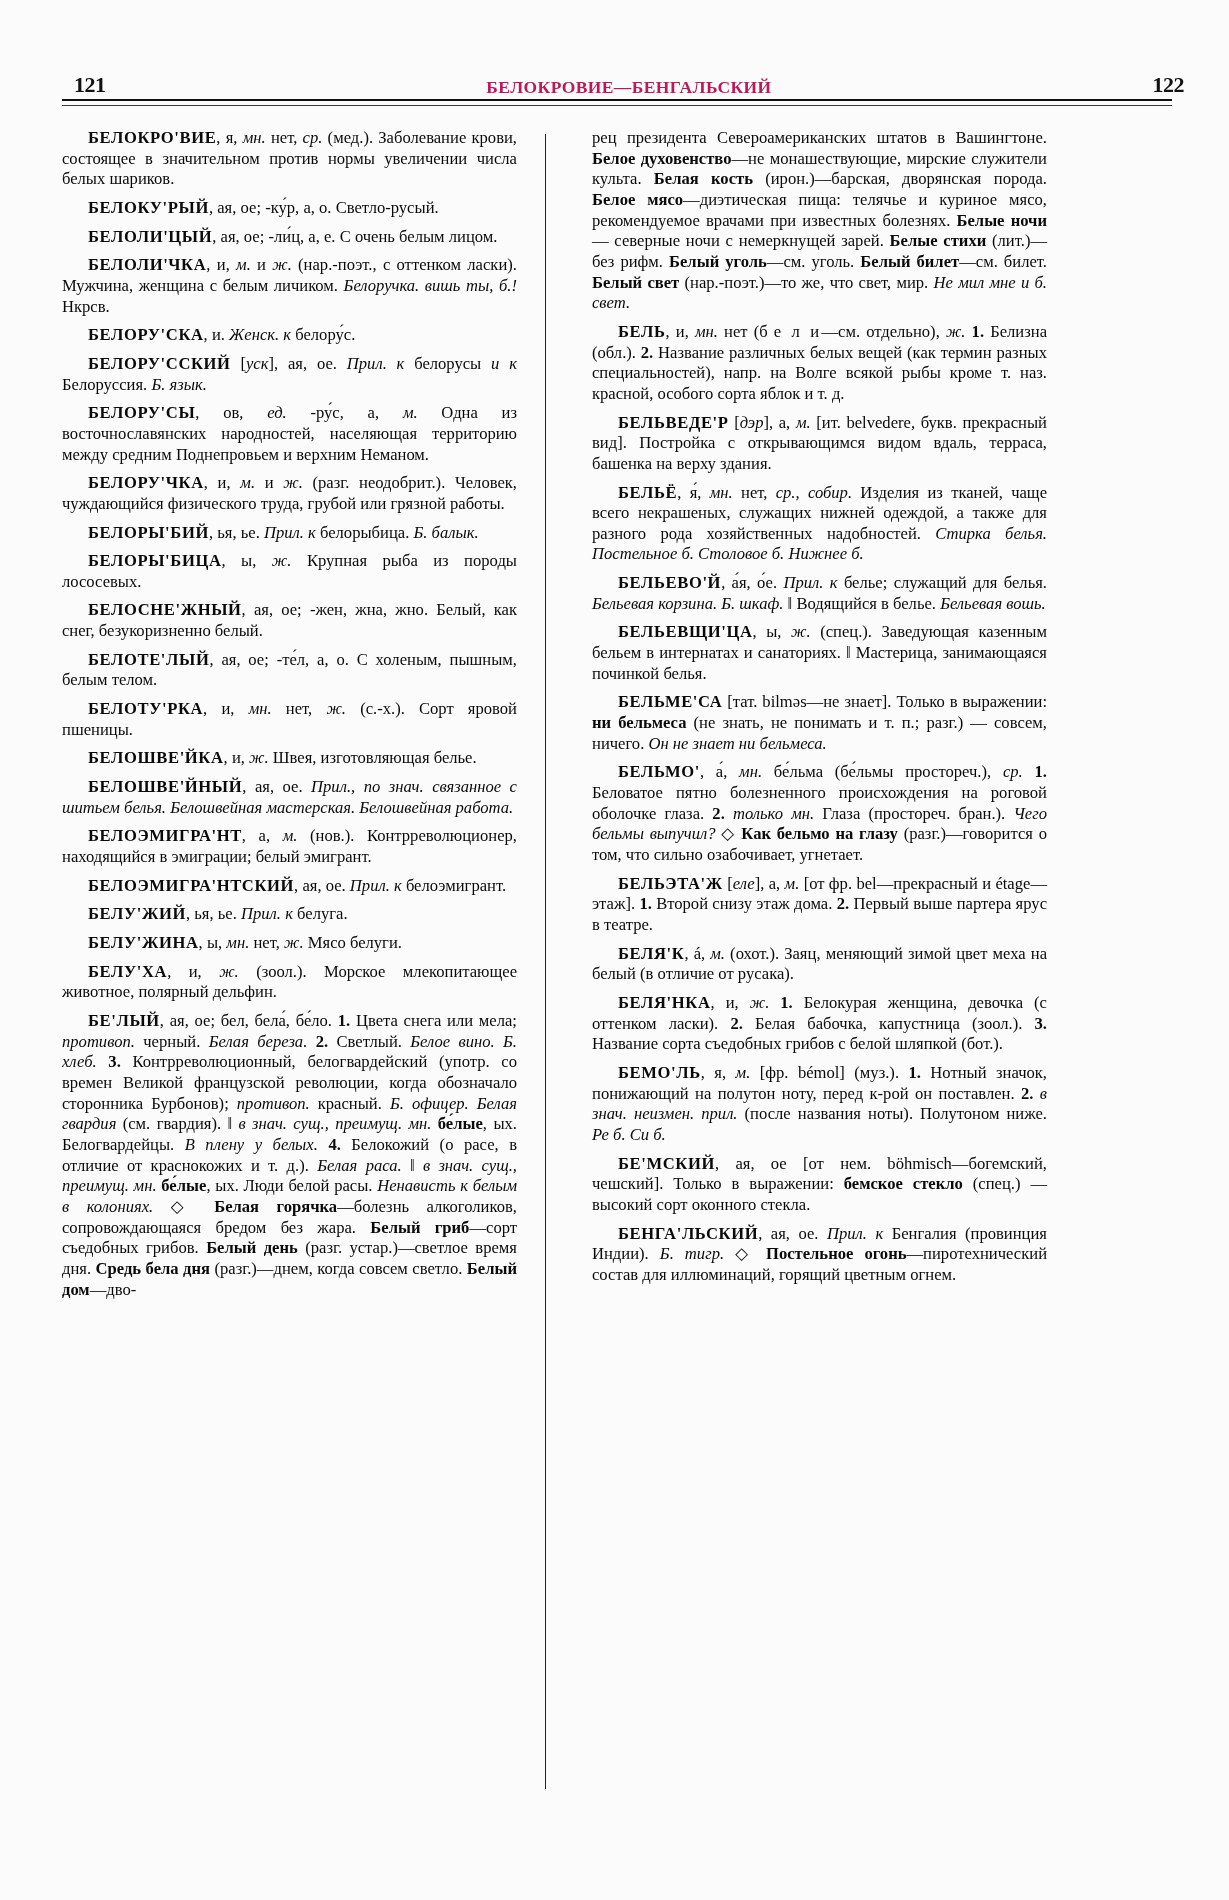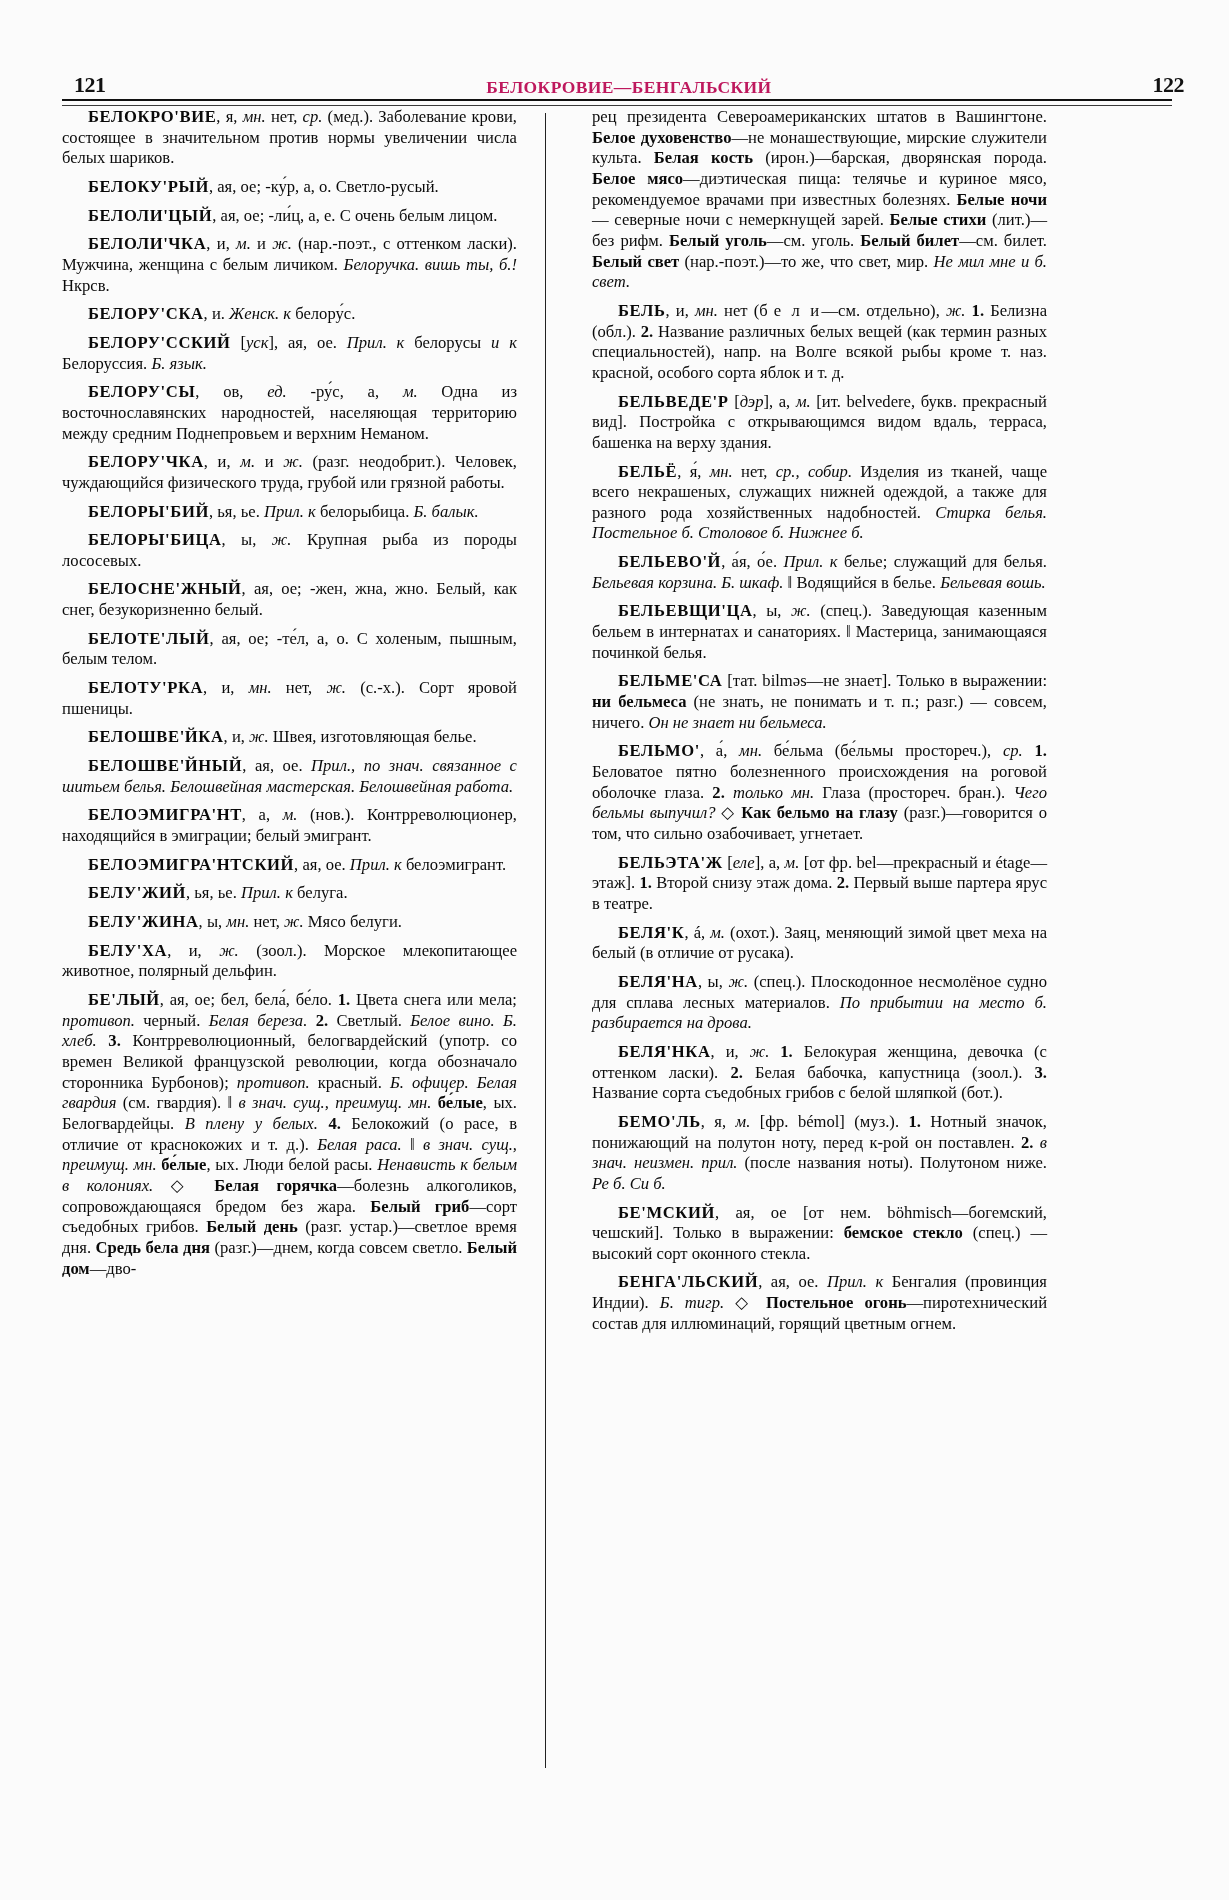--- a/index.html
+++ b/index.html
@@ -58,21 +58,21 @@
     width: 1110px;
     height: 4px;
     border-top: 2px solid #111;
     border-bottom: 1px solid #3a3a3a;
   }
 
   
   .columns {
     position: absolute;
     left: 62px;
-    top: 107px;
+    top: 128px;
     width: 1110px;
     height: 1700px;
     display: flex;
     gap: 8px;
   }
   .col {
     width: 455px;
     font-size: 16.6px;
     line-height: 1.245;
     text-align: justify;
@@ -152,21 +152,20 @@
         <p class="entry cont">рец президента Североамериканских штатов в Вашингтоне. <span class="b">Белое духовенство</span>—не монашествующие, мирские служители культа. <span class="b">Белая кость</span> (ирон.)—барская, дворянская порода. <span class="b">Белое мясо</span>—диэтическая пища: телячье и куриное мясо, рекомендуемое врачами при известных болезнях. <span class="b">Белые ночи</span> — северные ночи с немеркнущей зарей. <span class="b">Белые стихи</span> (лит.)—без рифм. <span class="b">Белый уголь</span>—см. уголь. <span class="b">Белый билет</span>—см. билет. <span class="b">Белый свет</span> (нар.-поэт.)—то же, что свет, мир. <span class="i">Не мил мне и б. свет.</span></p>
         <p class="entry"><span class="hw">БЕЛЬ</span>, и, <span class="i">мн.</span> нет (б <span class="sp">е л и</span>—см. отдельно), <span class="i">ж.</span> <span class="b">1.</span> Белизна (обл.). <span class="b">2.</span> Название различных белых вещей (как термин разных специальностей), напр. на Волге всякой рыбы кроме т. наз. красной, особого сорта яблок и т. д.</p>
         <p class="entry"><span class="hw">БЕЛЬВЕДЕ'Р</span> [<span class="i">дэр</span>], а, <span class="i">м.</span> [ит. belvedere, букв. прекрасный вид]. Постройка с открывающимся видом вдаль, терраса, башенка на верху здания.</p>
         <p class="entry"><span class="hw">БЕЛЬЁ</span>, я́, <span class="i">мн.</span> нет, <span class="i">ср., собир.</span> Изделия из тканей, чаще всего некрашеных, служащих нижней одеждой, а также для разного рода хозяйственных надобностей. <span class="i">Стирка белья. Постельное б. Столовое б. Нижнее б.</span></p>
         <p class="entry"><span class="hw">БЕЛЬЕВО'Й</span>, а́я, о́е. <span class="i">Прил. к</span> белье; служащий для белья. <span class="i">Бельевая корзина. Б. шкаф.</span> ‖ Водящийся в белье. <span class="i">Бельевая вошь.</span></p>
         <p class="entry"><span class="hw">БЕЛЬЕВЩИ'ЦА</span>, ы, <span class="i">ж.</span> (спец.). Заведующая казенным бельем в интернатах и санаториях. ‖ Мастерица, занимающаяся починкой белья.</p>
         <p class="entry"><span class="hw">БЕЛЬМЕ'СА</span> [тат. bilməs—не знает]. Только в выражении: <span class="b">ни бельмеса</span> (не знать, не понимать и т. п.; разг.) — совсем, ничего. <span class="i">Он не знает ни бельмеса.</span></p>
         <p class="entry"><span class="hw">БЕЛЬМО'</span>, а́, <span class="i">мн.</span> бе́льма (бе́льмы простореч.), <span class="i">ср.</span> <span class="b">1.</span> Беловатое пятно болезненного происхождения на роговой оболочке глаза. <span class="b">2.</span> <span class="i">только мн.</span> Глаза (простореч. бран.). <span class="i">Чего бельмы выпучил?</span> ◇ <span class="b">Как бельмо на глазу</span> (разг.)—говорится о том, что сильно озабочивает, угнетает.</p>
         <p class="entry"><span class="hw">БЕЛЬЭТА'Ж</span> [<span class="i">еле</span>], а, <span class="i">м.</span> [от фр. bel—прекрасный и étage—этаж]. <span class="b">1.</span> Второй снизу этаж дома. <span class="b">2.</span> Первый выше партера ярус в театре.</p>
         <p class="entry"><span class="hw">БЕЛЯ'К</span>, á, <span class="i">м.</span> (охот.). Заяц, меняющий зимой цвет меха на белый (в отличие от русака).</p>
-        <p class="entry"><span class="hw">БЕЛЯ'НА</span>, ы, <span class="i">ж.</span> (спец.). Плоскодонное несмолёное судно для сплава лесных материалов. <span class="i">По прибытии на место б. разбирается на дрова.</span></p>
         <p class="entry"><span class="hw">БЕЛЯ'НКА</span>, и, <span class="i">ж.</span> <span class="b">1.</span> Белокурая женщина, девочка (с оттенком ласки). <span class="b">2.</span> Белая бабочка, капустница (зоол.). <span class="b">3.</span> Название сорта съедобных грибов с белой шляпкой (бот.).</p>
         <p class="entry"><span class="hw">БЕМО'ЛЬ</span>, я, <span class="i">м.</span> [фр. bémol] (муз.). <span class="b">1.</span> Нотный значок, понижающий на полутон ноту, перед к-рой он поставлен. <span class="b">2.</span> <span class="i">в знач. неизмен. прил.</span> (после названия ноты). Полутоном ниже. <span class="i">Ре б. Си б.</span></p>
         <p class="entry"><span class="hw">БЕ'МСКИЙ</span>, ая, ое [от нем. böhmisch—богемский, чешский]. Только в выражении: <span class="b">бемское стекло</span> (спец.) — высокий сорт оконного стекла.</p>
         <p class="entry"><span class="hw">БЕНГА'ЛЬСКИЙ</span>, ая, ое. <span class="i">Прил. к</span> Бенгалия (провинция Индии). <span class="i">Б. тигр.</span> ◇ <span class="b">Постельное огонь</span>—пиротехнический состав для иллюминаций, горящий цветным огнем.</p>
       </div>
   </div>
 
 </div>
 
 </body></html>

